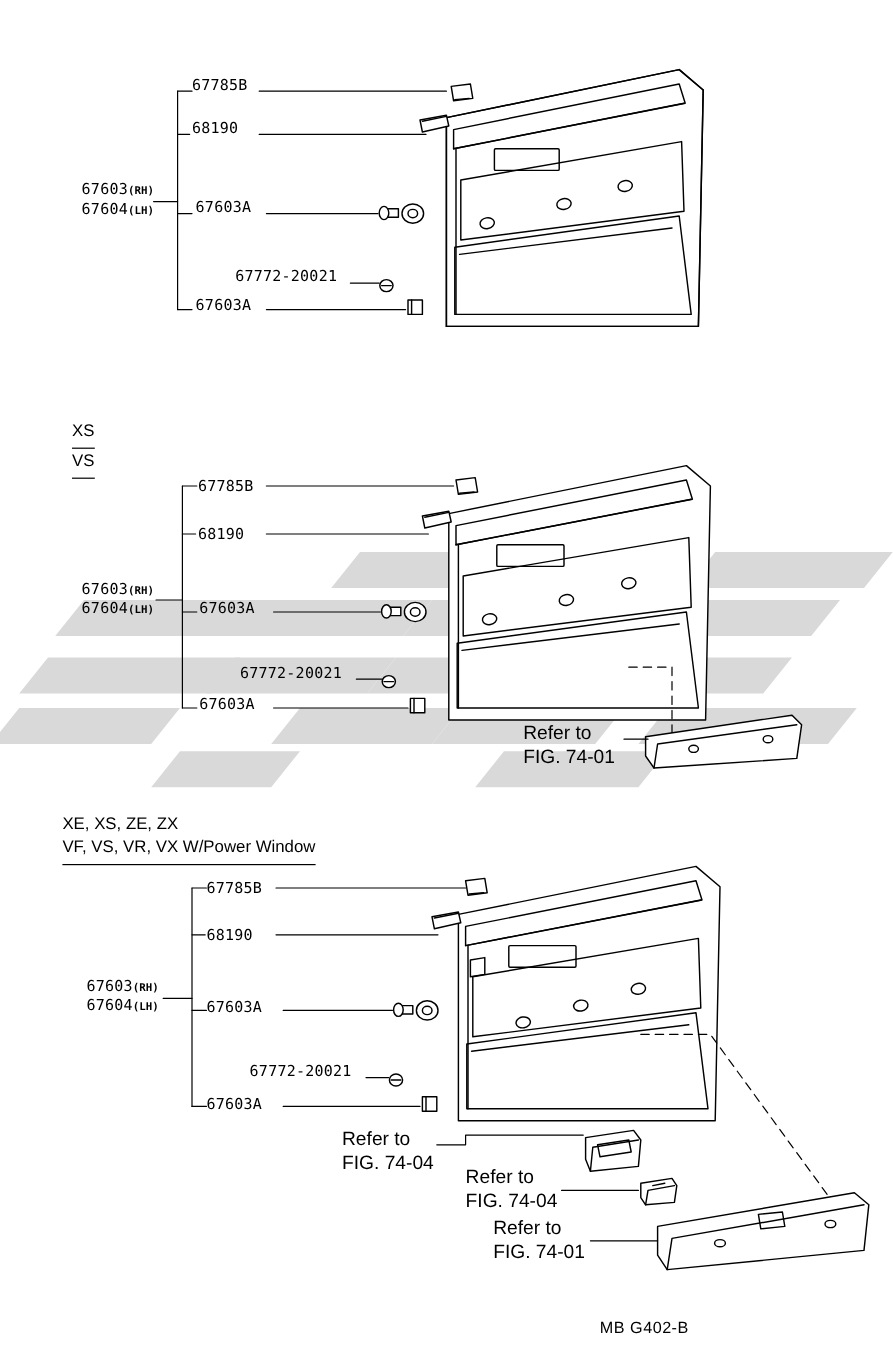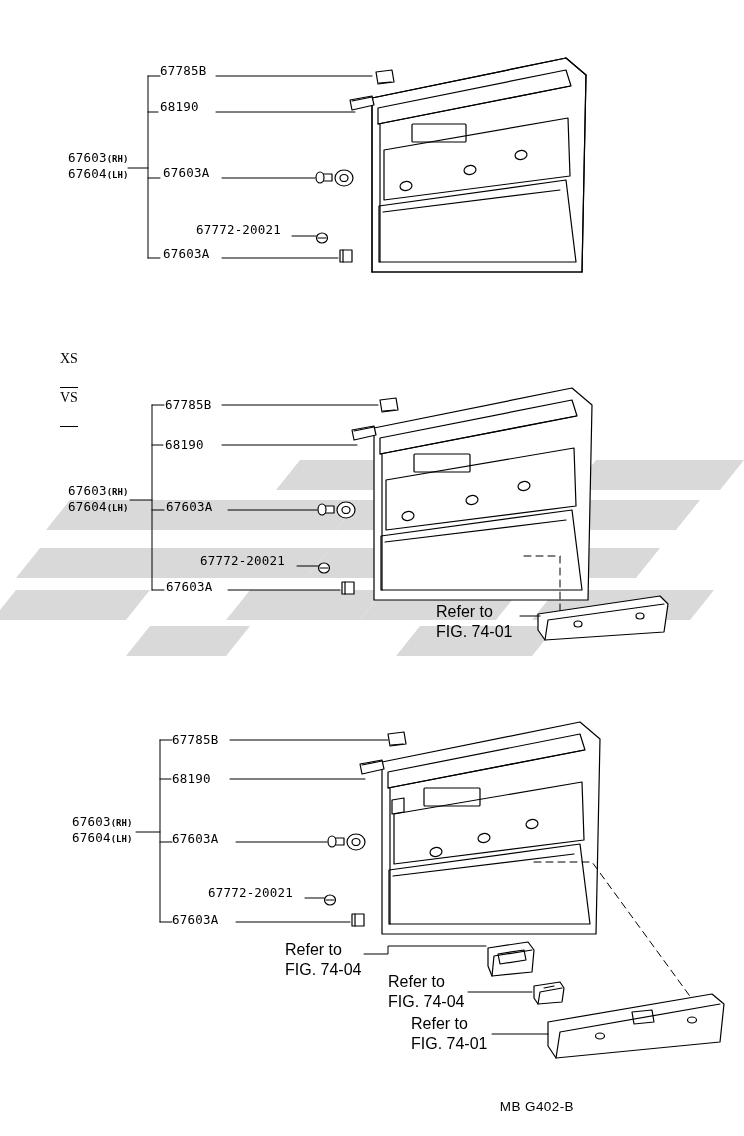--- a/index.html
+++ b/index.html
@@ -61,22 +61,21 @@
   .variant-head {
     position: absolute;
     z-index: 2;
     font-size: 14px;
     white-space: nowrap;
     line-height: 1.35;
   }
   .variant-head .u {
     display: inline-block;
     border-bottom: 1.4px solid #000;
-    padding-bottom: 18px;
-    font-family: Liberation Serif, serif;
+    padding-bottom: 5px;
   }
   .refer {
     position: absolute;
     z-index: 2;
     font-size: 16px;
     line-height: 1.25;
     white-space: nowrap;
   }
   .footer-code {
     position: absolute;
@@ -318,20 +317,24 @@
   </div>
   <div class="label mono" style="left:166px; top:500px;"><span>67603A</span></div>
   <div class="label mono" style="left:200px; top:554px;"><span>67772-20021</span></div>
   <div class="label mono" style="left:166px; top:580px;"><span>67603A</span></div>
 
   <div class="refer" style="left:436px; top:602px;">
     <span>Refer to</span><br>
     <span>FIG. 74-01</span>
   </div>
 
+  <div class="variant-head" style="left:52px; top:677px;">
+    <span>XE, XS, ZE, ZX</span><br>
+    <span class="u">VF, VS, VR, VX W/Power Window</span>
+  </div>
 
   <div class="label mono" style="left:172px; top:733px;"><span>67785B</span></div>
   <div class="label mono" style="left:172px; top:772px;"><span>68190</span></div>
   <div class="label mono" style="left:72px; top:815px;">
     <span>67603</span><span class="small-suffix">(RH)</span>
   </div>
   <div class="label mono" style="left:72px; top:831px;">
     <span>67604</span><span class="small-suffix">(LH)</span>
   </div>
   <div class="label mono" style="left:172px; top:832px;"><span>67603A</span></div>

